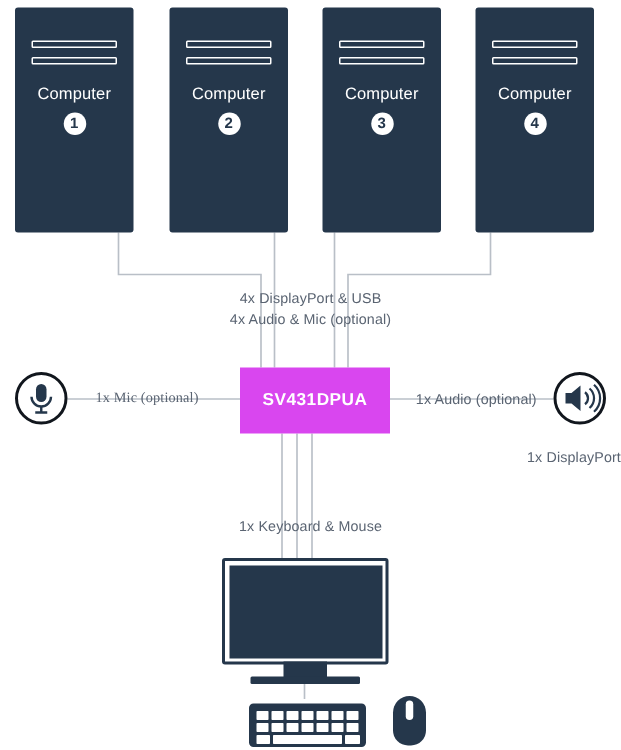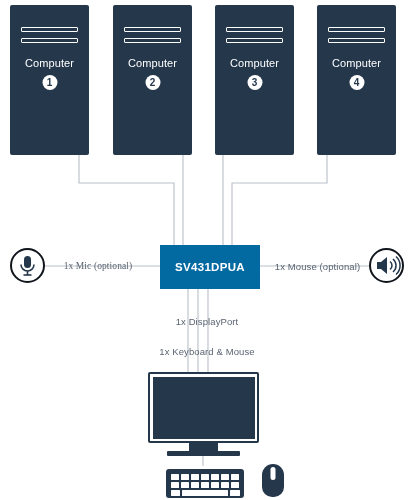--- a/index.html
+++ b/index.html
@@ -74,21 +74,21 @@
     font-weight: 600;
   }
 
   
   #kvm-box {
     position: absolute;
     left: 160px;
     top: 245px;
     width: 100px;
     height: 44px;
-    background: #0369a1;
+    background: #d946ef;
     display: flex;
     align-items: center;
     justify-content: center;
   }
   #kvm-box .kvm-label {
     color: #ffffff;
     font-size: 11.5px;
     font-weight: 700;
     letter-spacing: .3px;
   }
@@ -97,21 +97,21 @@
   .cap {
     position: absolute;
     text-align: center;
     font-size: 9.5px;
     color: #5a6472;
     white-space: nowrap;
     letter-spacing: .1px;
   }
   #cap-top   { left: 0; right: 0; top: 194px; }
   #cap-top2  { left: 0; right: 0; top: 208px; }
-  #cap-bot   { left: 0; right: 0; top: 316px; }
+  #cap-bot   { left: 0; right: 0; top: 300px; text-align: right; }
   #cap-bot2  { left: 0; right: 0; top: 330px; margin-top: 16px; }
   #cap-mic   { left: 48px;  top: 261px; width: 100px; font-family: Liberation Serif, serif; }
   #cap-audio { left: 265px; top: 261px; width: 105px; }
 
   
   .circ-icon {
     position: absolute;
     width: 35px;
     height: 35px;
     border-radius: 50%;
@@ -251,24 +251,26 @@
       <div class="tower-num">3</div>
     </div>
     <div class="tower" style="left:317px;">
       <div class="bay bay1"></div>
       <div class="bay bay2"></div>
       <div class="tower-label">Computer</div>
       <div class="tower-num">4</div>
     </div>
   </div>
 
+  <div class="cap" id="cap-top">4x DisplayPort &amp; USB</div>
+  <div class="cap" id="cap-top2">4x Audio &amp; Mic (optional)</div>
   <div class="cap" id="cap-bot">1x DisplayPort</div>
   <div class="cap" id="cap-bot2">1x Keyboard &amp; Mouse</div>
   <div class="cap" id="cap-mic">1x Mic (optional)</div>
-  <div class="cap" id="cap-audio">1x Mouse (optional)</div>
+  <div class="cap" id="cap-audio">1x Audio (optional)</div>
 
   <div id="kvm-box">
     <span class="kvm-label">SV431DPUA</span>
   </div>
 
   <div class="circ-icon" id="mic-icon">
     <svg width="31" height="31" viewBox="0 0 31 31">
       <rect x="12" y="6" width="7" height="12" rx="3.5" fill="#25374b"></rect>
       <path d="M 9 14.5 a 6.5 6.5 0 0 0 13 0" fill="none" stroke="#25374b" stroke-width="1.6"></path>
       <line x1="15.5" y1="21" x2="15.5" y2="25" stroke="#25374b" stroke-width="1.6"></line>

